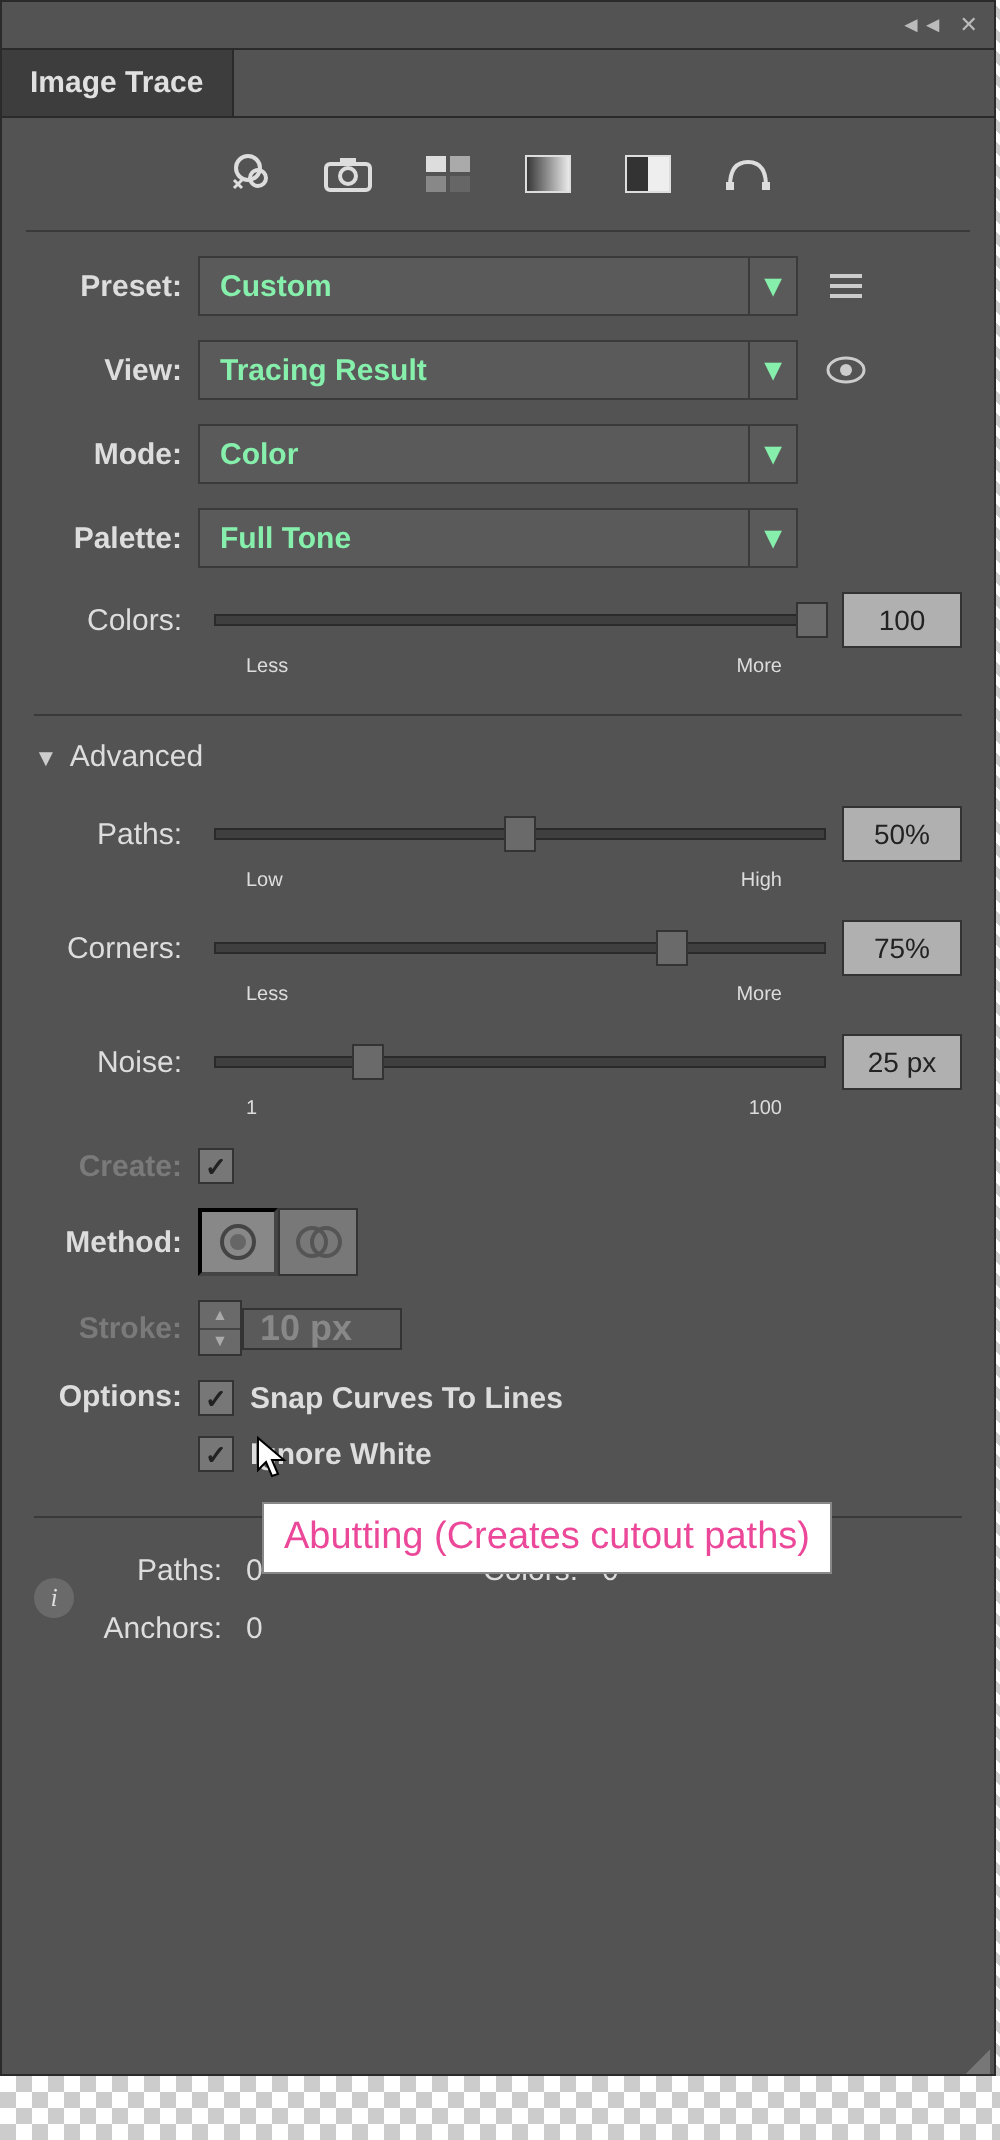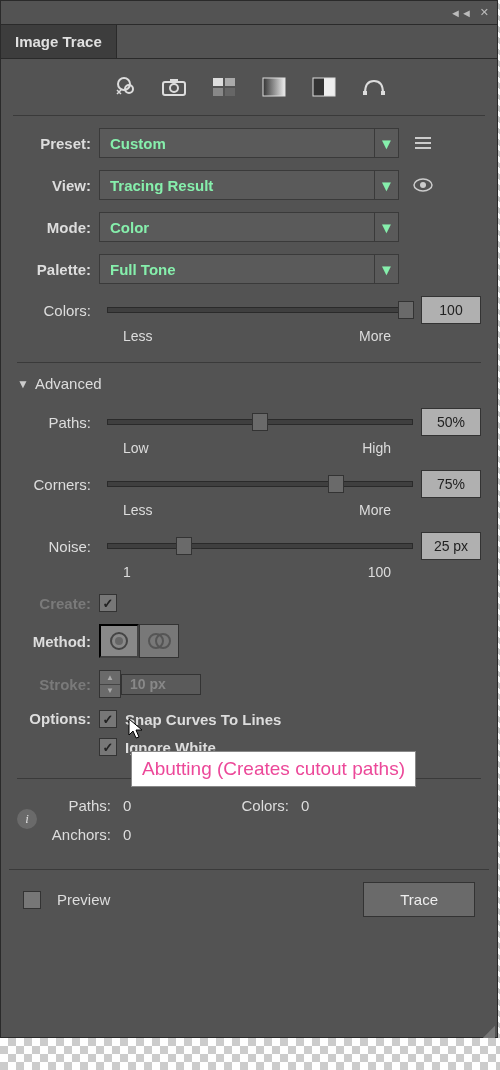--- a/index.html
+++ b/index.html
@@ -15,33 +15,33 @@
 .row { display: flex; align-items: center; margin-bottom: 12px; font-weight: bold; }
 .label { width: 82px; text-align: right; color: #ddd; font-size: 15px; padding-right: 8px; }
 .label.disabled { color: #7a7a7a; }
 .dropdown { flex: 1; height: 30px; background: #5a5a5a; border: 1px solid #3a3a3a; display: flex; align-items: center; padding: 0 10px; color: #86efac; font-size: 15px; position: relative; max-width: 300px; }
 .dropdown-arrow { position: absolute; right: 0; top: 0; width: 24px; height: 100%; background: #5a5a5a; border-left: 1px solid #3a3a3a; display: flex; align-items: center; justify-content: center; }
 .side-icon { width: 28px; display: flex; justify-content: center; color: #ccc; margin-left: 10px; }
 .slider-row { display: flex; align-items: center; margin-bottom: 2px; }
 .slider-track { flex: 1; height: 6px; background: #3f3f3f; border: 1px solid #2a2a2a; position: relative; margin: 0 8px; }
 .slider-thumb { position: absolute; top: -7px; width: 16px; height: 18px; background: #6a6a6a; border: 1px solid #333; }
 .value-box { width: 60px; height: 28px; background: #b0b0b0; border: 1px solid #333; display: flex; align-items: center; justify-content: center; color: #222; font-size: 14px; }
-.sub-labels { display: flex; justify-content: space-between; padding: 2px 90px 14px 106px; color: #ddd; font-size: 14px; }
+.sub-labels { display: flex; justify-content: space-between; padding: 2px 90px 14px 106px; color: #ddd; font-size: 10px; }
 .divider { border-top: 1px solid #3a3a3a; margin: 4px 0 12px 0; }
 .section-header { display: flex; align-items: center; color: #ddd; font-size: 15px; margin-bottom: 16px; cursor: pointer; }
 .triangle { margin-right: 6px; color: #ccc; font-size: 12px; }
 .method-btn { width: 40px; height: 34px; background: #787878; border: 1px solid #333; display: flex; align-items: center; justify-content: center; }
 .method-btn.pressed { background: #888; border: 2px inset #444; }
 .checkbox-row { display: flex; align-items: center; margin-bottom: 10px; }
 .checkbox { width: 18px; height: 18px; background: #777; border: 1px solid #333; display: flex; align-items: center; justify-content: center; color: #222; font-size: 13px; margin-right: 8px; }
 .checkbox.checked::after { content: "✓"; }
 .check-label { color: #ddd; font-size: 15px; }
 .stepper { width: 22px; height: 28px; background: #6a6a6a; border: 1px solid #333; display: flex; flex-direction: column; }
 .stepper div { flex: 1; display: flex; align-items: center; justify-content: center; font-size: 8px; color: #aaa; border-bottom: 1px solid #444; }
-.numeric-disabled { width: 80px; height: 21px; background: #5a5a5a; border: 1px solid #333; display: flex; align-items: center; padding-left: 8px; color: #888; font-size: 14px; }
+.numeric-disabled { width: 80px; height: 21px; background: #5a5a5a; border: 1px solid #333; display: flex; align-items: center; padding-left: 8px; color: #888; font-size: 18px; }
 .stats-row { display: flex; padding: 6px 0; }
 .stat-label { color: #ddd; font-size: 15px; }
 .info-icon { width: 20px; height: 20px; border-radius: 50%; background: #6a6a6a; color: #ddd; display: flex; align-items: center; justify-content: center; font-size: 13px; font-style: italic; margin-right: 12px; font-family: serif; }
 .footer { display: flex; justify-content: space-between; align-items: center; padding: 12px 14px; border-top: 1px solid #3a3a3a; margin: 8px 8px 0 8px; }
 .trace-btn { padding: 8px 36px; background: #6a6a6a; border: 1px solid #333; color: #eee; font-size: 15px; }
 .tooltip { position: absolute; background: #fff; color: #ec4899; padding: 6px 10px; font-size: 19px; border: 1px solid #888; z-index: 10; }
 .cursor { position: absolute; z-index: 11; font-size: 20px; color: #fff; text-shadow: 1px 1px 1px #000; }
 .resizer { position: absolute; bottom: 2px; right: 2px; color: #777; font-size: 16px; line-height: 8px; }
 .checker-strip { position: absolute; top: 0; right: 0; width: 2px; height: 1038px; background: repeating-linear-gradient(45deg, #ccc, #ccc 4px, #fff 4px, #fff 8px); }
 .checker-bottom { position: absolute; bottom: 0; left: 0; width: 500px; height: 32px; background: repeating-conic-gradient(#ccc 0% 25%, #fff 0% 50%) 0 0 / 16px 16px; }
@@ -264,27 +264,20 @@
           <span class="stat-label">0</span>
         </div>
         <div class="stats-row">
           <span class="stat-label" style="width:62px;text-align:right;margin-right:12px">Anchors:</span>
           <span class="stat-label">0</span>
         </div>
       </div>
     </div>
   </div>
 
-  <div class="footer">
-    <div style="display:flex;align-items:center;gap:8px">
-      <div class="checkbox"></div>
-      <span class="check-label">Preview</span>
-    </div>
-    <div class="trace-btn">Trace</div>
-  </div>
 
   <div class="tooltip" style="left:130px;top:750px">Abutting (Creates cutout paths)</div>
   <div class="cursor" style="left:126px;top:716px">
       <svg width="20" height="24" viewBox="0 0 20 24">
         <path d="M2 2 L2 18 L6 14 L9 21 L12 20 L9 13 L15 13 Z" fill="#fff" stroke="#000" stroke-width="1"></path>
       </svg>
     </div>
   <div class="resizer">◢</div>
 </div>
 <div class="checker-strip"></div>

